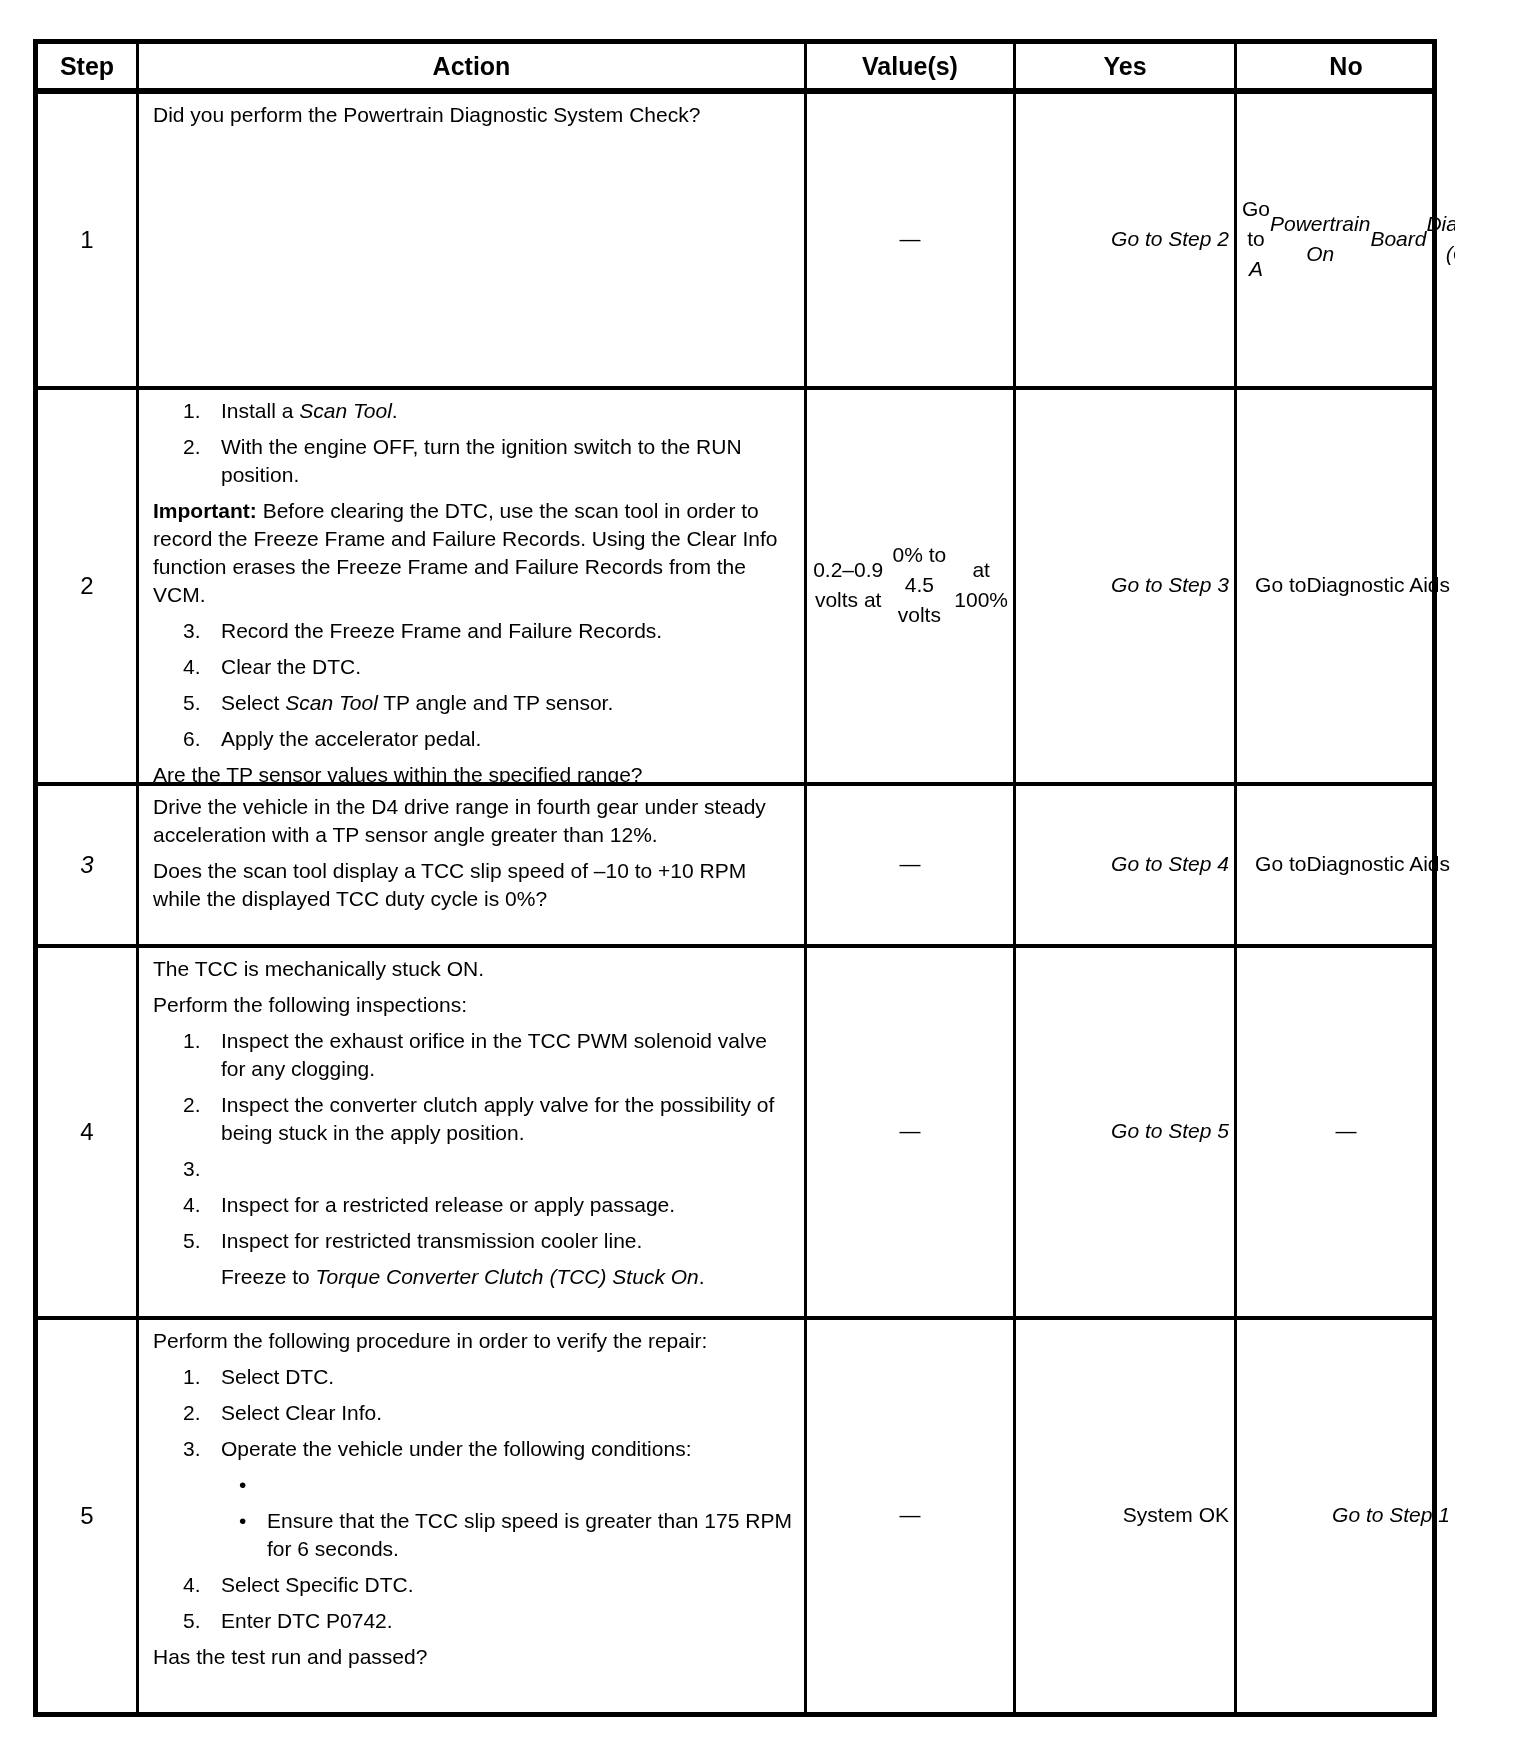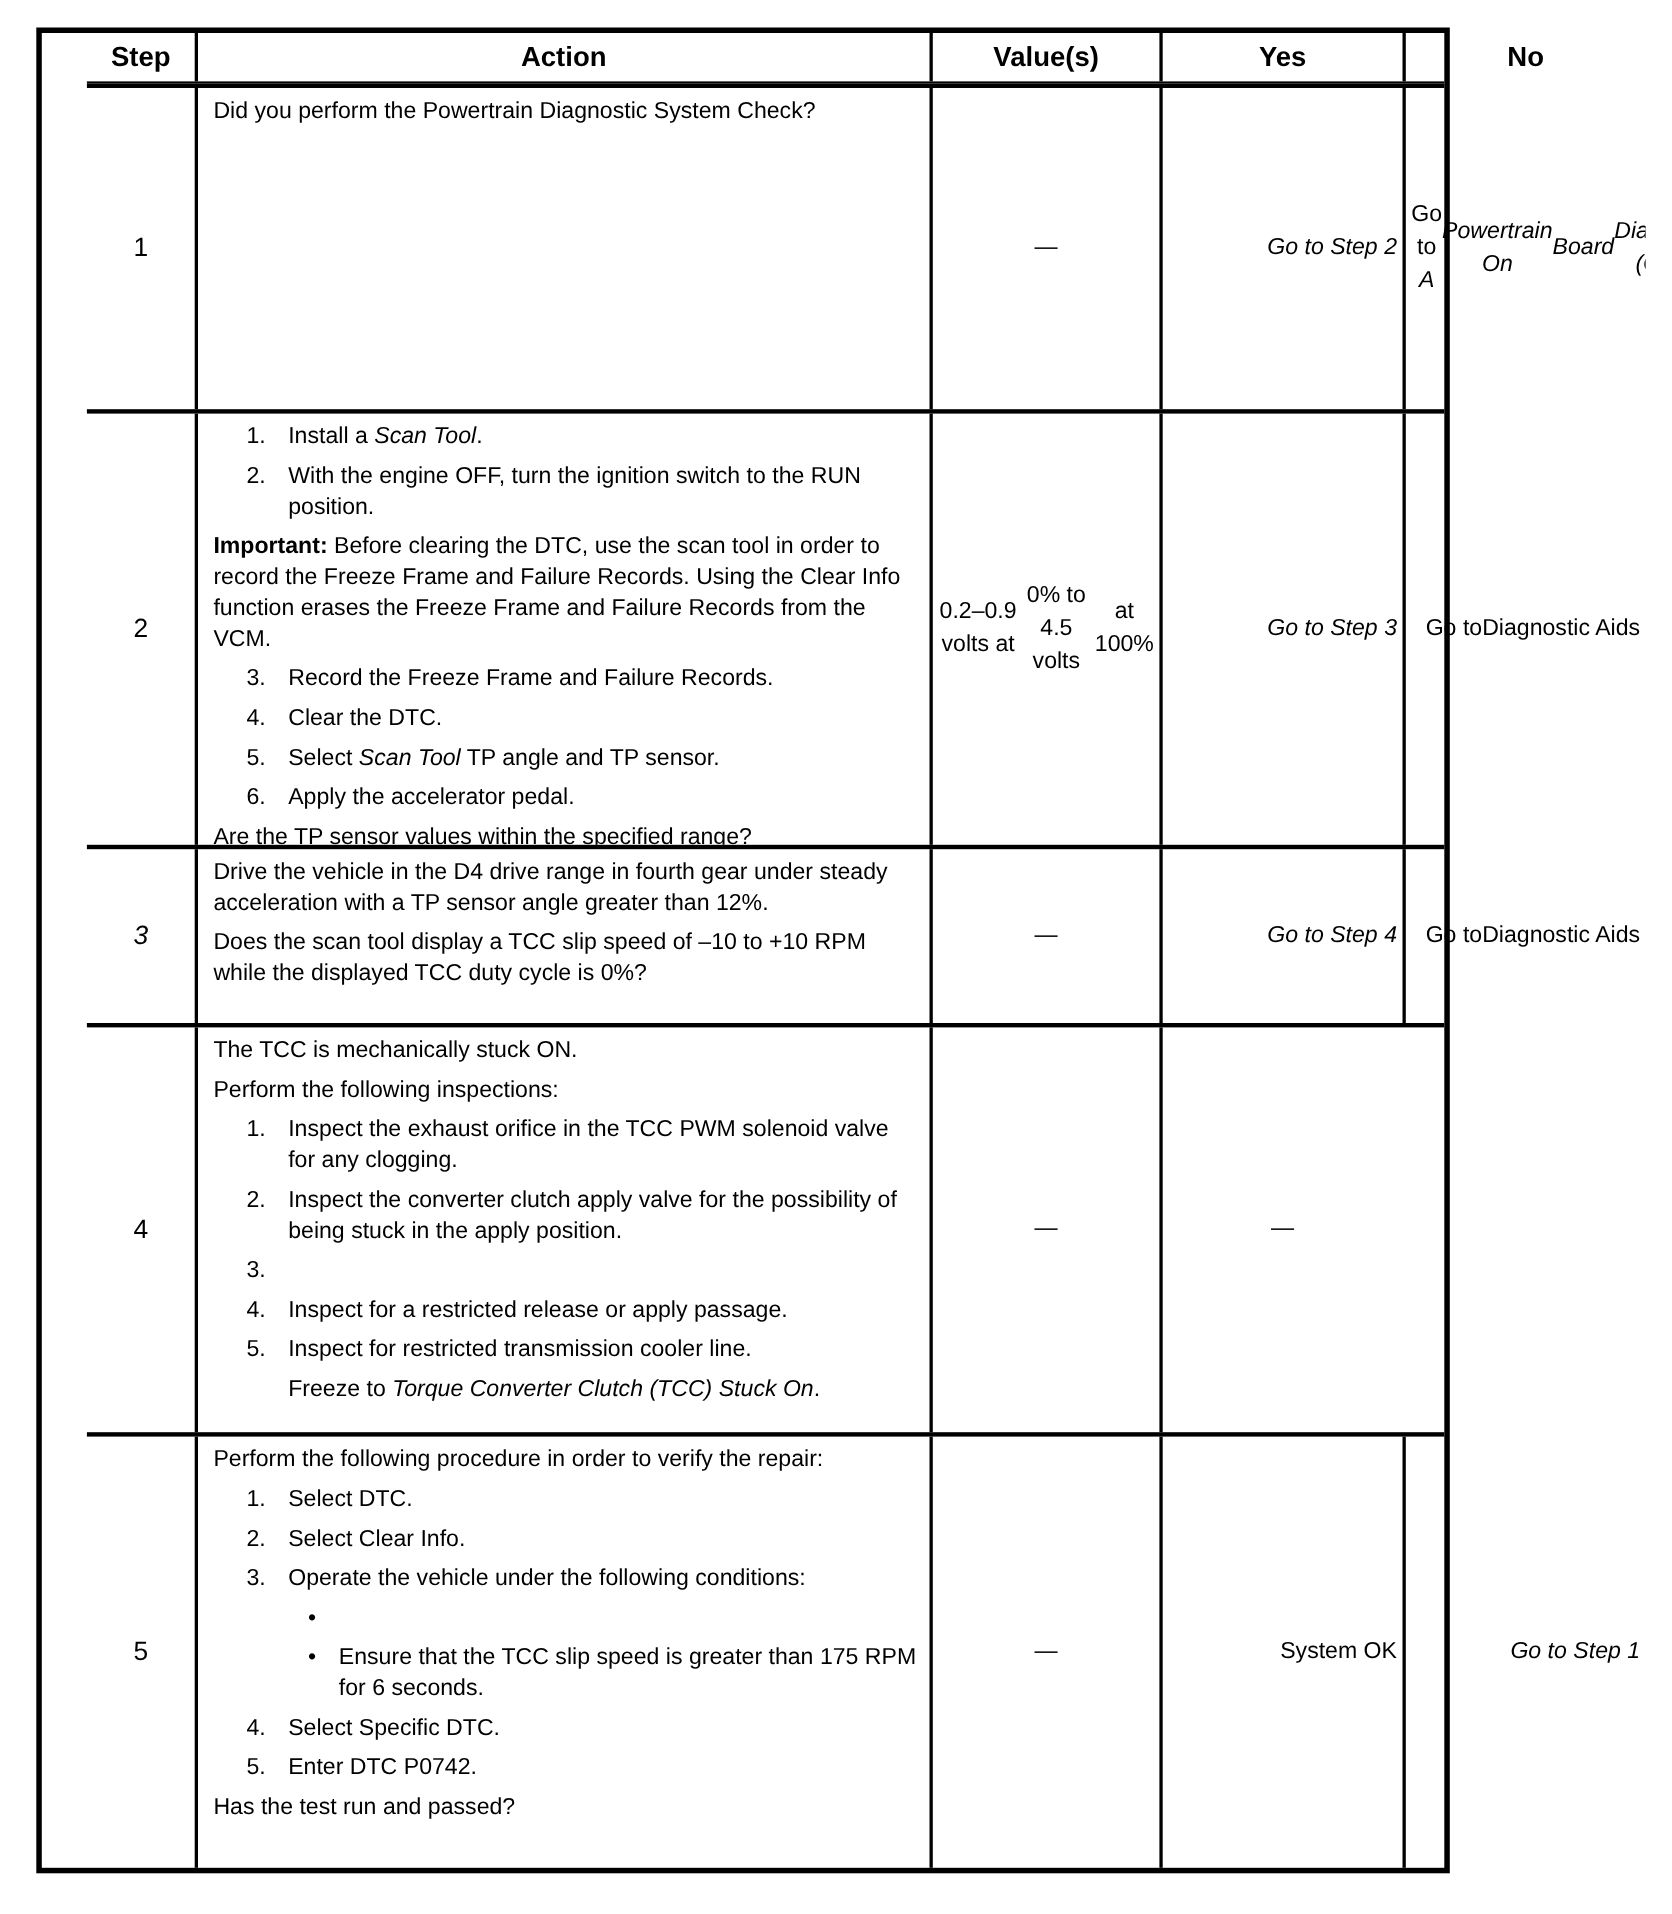--- a/index.html
+++ b/index.html
@@ -5,26 +5,25 @@
   html,body{margin:0;padding:0;}
   body{
     width:1520px;height:1740px;
     background:#ffffff;
     font-family:"Liberation Sans","DejaVu Sans",sans-serif;
     color:#000;
     position:relative;
     -webkit-font-smoothing:antialiased;
   }
   .diag-table{
-    position:absolute;left:33px;top:25px;
-    width:1285px;
+    position:absolute;left:33px;top:39px;
+    width:1404px;
     border:5px solid #000;
     box-sizing:border-box;
     background:#fff;
-    padding-left:41px;
   }
   .row{
     display:grid;
     grid-template-columns:98px 668px 209px 221px 221px;
     box-sizing:border-box;
   }
   .row + .row{border-top:4px solid #000;}
   .row-header{height:46px;border-bottom:2px solid #000;}
   .row-1{height:296px;}
   .row-2{height:396px;}
@@ -182,20 +181,23 @@
         </div>
         <div class="blk blk-num">
           <span class="num">5.</span>
           <span class="txt"><span class="">Inspect for restricted transmission cooler line.</span></span>
         </div>
         <div class="blk blk-ref"><span class="">Freeze to </span><span class="i ">Torque Converter Clutch (TCC) Stuck On</span><span class="">.</span></div>
       </div>
       <div class="cell side valign-center">
         <div><span class="">—</span></div>
       </div>
+      <div class="cell side valign-bottom">
+        <div><span class="i ">Go to Step 5</span></div>
+      </div>
       <div class="cell side valign-center">
         <div><span class="">—</span></div>
       </div>
     </div>
     <div class="row row-5">
       <div class="cell c-step">5</div>
       <div class="cell c-action">
         <div class="blk blk-p"><span class="">Perform the following procedure in order to verify the repair:</span></div>
         <div class="blk blk-num">
           <span class="num">1.</span>

